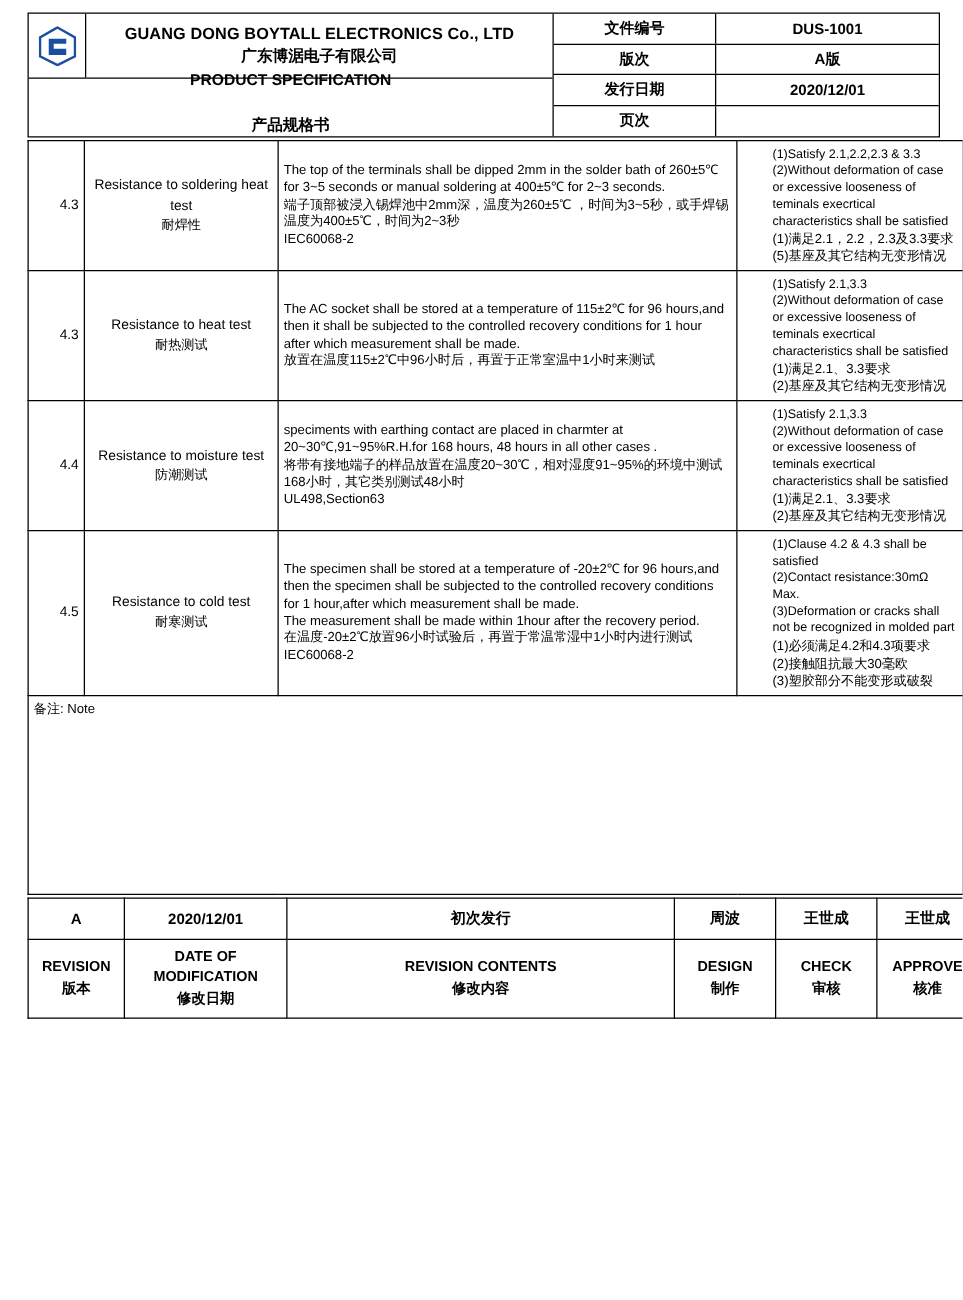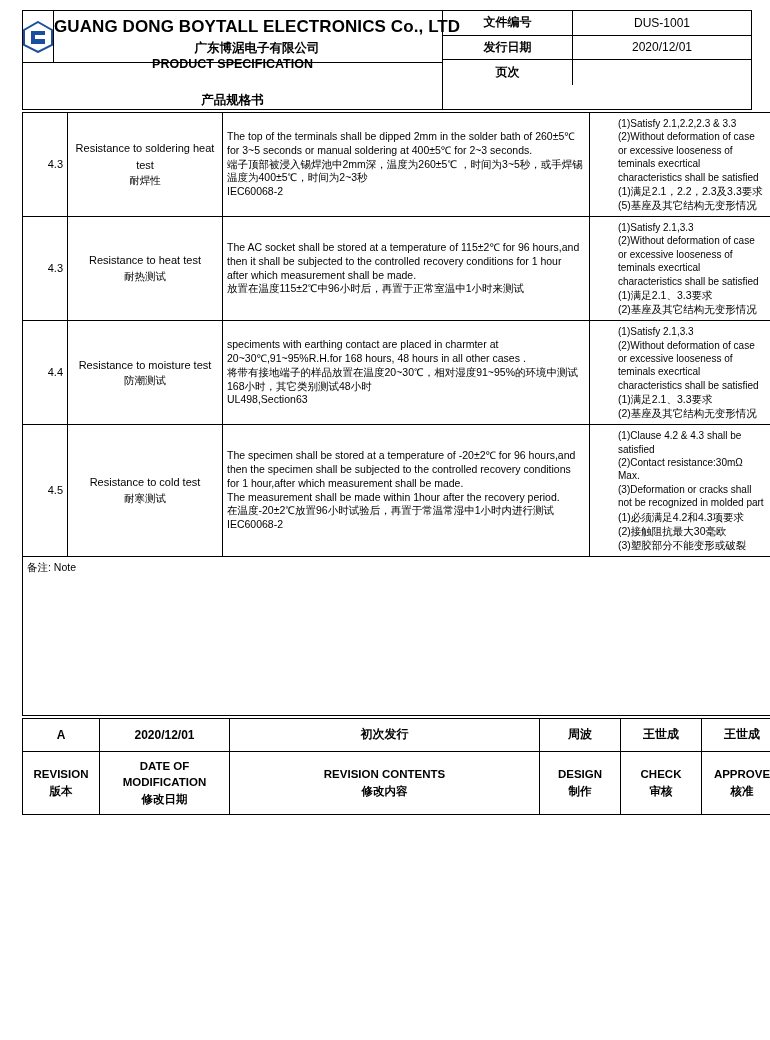--- a/index.html
+++ b/index.html
@@ -53,21 +53,21 @@
   }
   .company-names {
     flex: 1;
     display: flex;
     flex-direction: column;
     justify-content: center;
     align-items: center;
     padding: 2px 0;
   }
   .company-en {
-    font-size: 17px;
+    font-size: 13px;
     font-weight: bold;
     letter-spacing: 0.1px;
     white-space: nowrap;
   }
   .company-cn {
     font-size: 12.5px;
     font-weight: bold;
     margin-top: 3px;
   }
   .hl-bottom {
@@ -107,21 +107,21 @@
     justify-content: center;
     font-size: 12px;
     font-weight: bold;
   }
   .hr-value {
     flex: 1;
     display: flex;
     align-items: center;
     justify-content: center;
     font-size: 12px;
-    font-weight: normal;
+    font-weight: bold;
   }
 
   
   .main-table {
     width: 730px;
     margin-left: 2px;
     border-collapse: collapse;
     table-layout: fixed;
     margin-top: 2px;
   }
@@ -214,20 +214,24 @@
         <div class="spec-en">PRODUCT SPECIFICATION</div>
         <div class="spec-cn">产品规格书</div>
       </div>
     </div>
     <div class="header-right">
       <div class="hr-row">
         <div class="hr-label">文件编号</div>
         <div class="hr-value">DUS-1001</div>
       </div>
       <div class="hr-row">
+        <div class="hr-label">版次</div>
+        <div class="hr-value">A版</div>
+      </div>
+      <div class="hr-row">
         <div class="hr-label">发行日期</div>
         <div class="hr-value">2020/12/01</div>
       </div>
       <div class="hr-row">
         <div class="hr-label">页次</div>
       </div>
     </div>
   </div>
 
   <table class="main-table">

